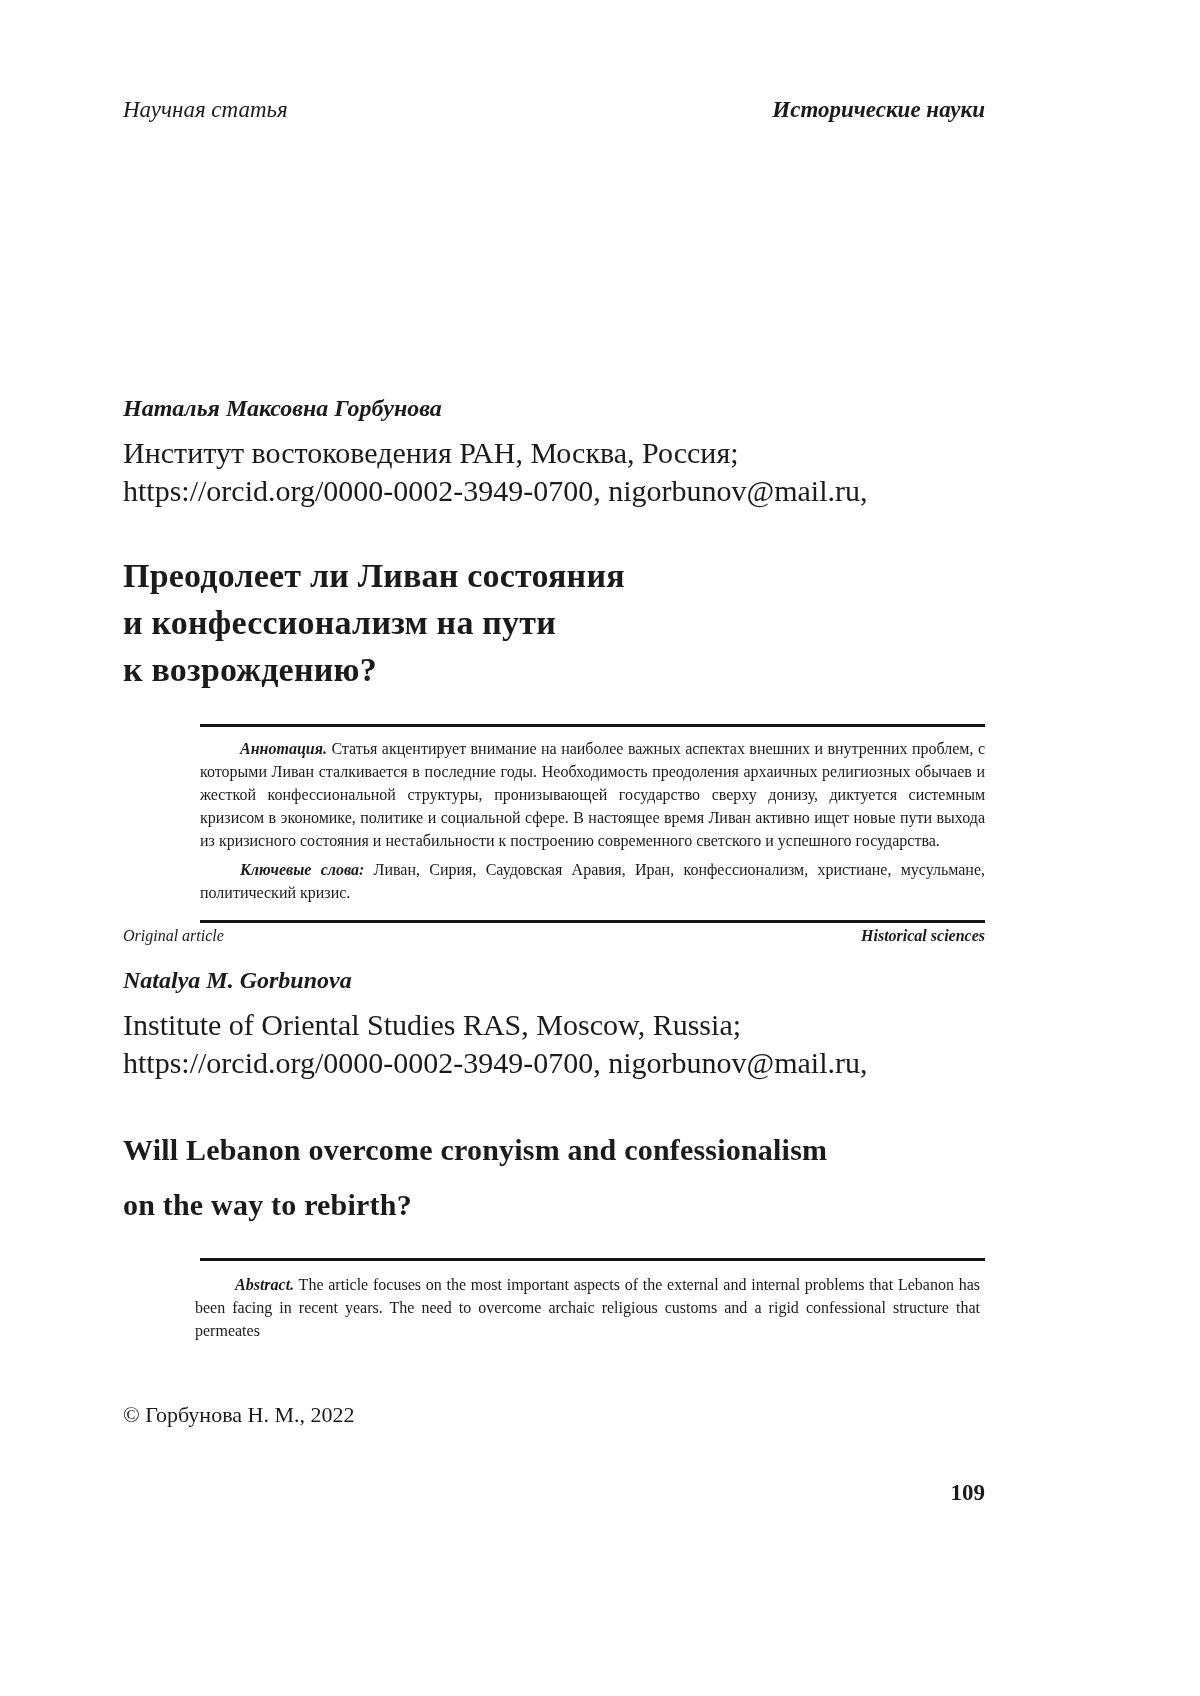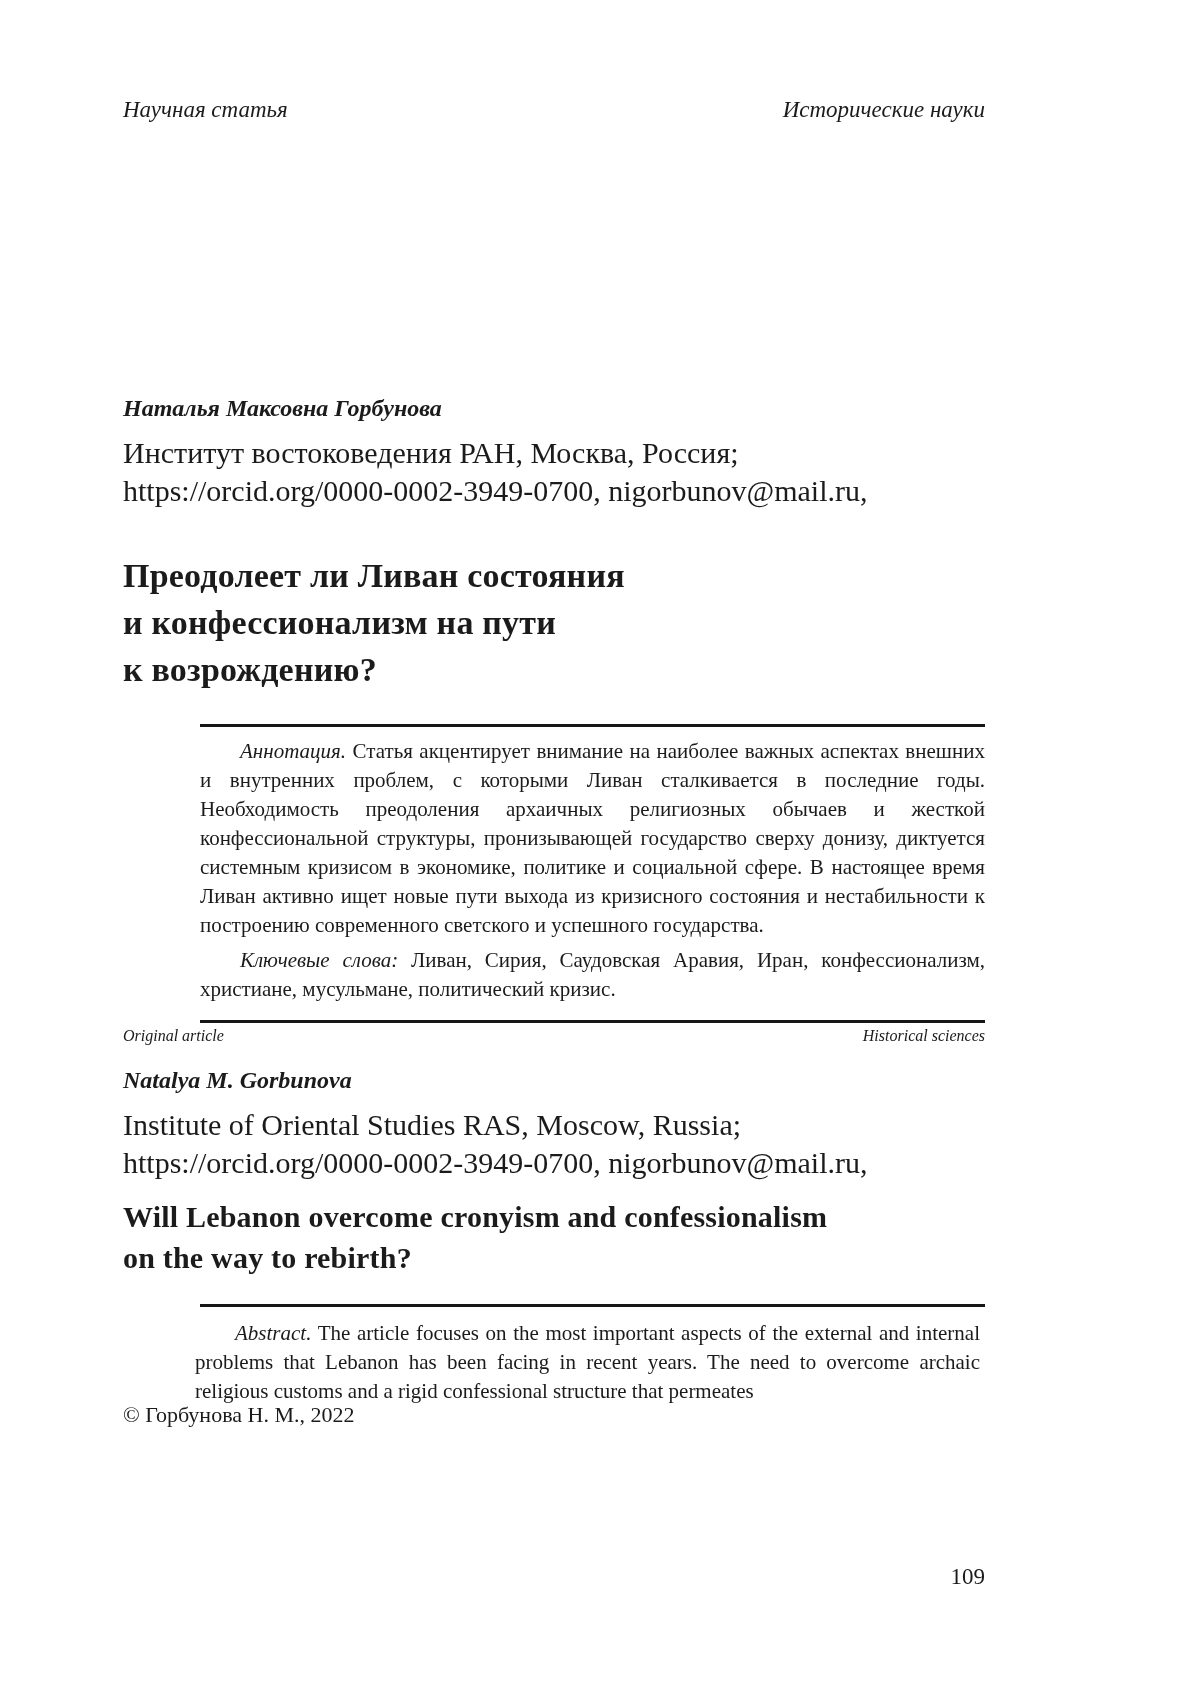--- a/index.html
+++ b/index.html
@@ -20,21 +20,21 @@
   }
   .content { width: 862px; }
 
   .running-head {
     display: flex;
     justify-content: space-between;
     align-items: baseline;
     font-size: 23px;
   }
   .italic { font-style: italic; }
-  .bold-italic { font-style: italic; font-weight: normal; }
+  .bold-italic { font-style: italic; font-weight: bold; }
 
   .author-block { margin-top: 272px; }
   .author-name {
     font-size: 24px;
     font-weight: bold;
     font-style: italic;
     margin-bottom: 12px;
   }
   .affil-line {
     font-size: 30px;
@@ -59,63 +59,64 @@
   .rule-1 { margin-top: 31px; }
   .rule-2 { margin-top: 16px; }
   .rule-3 { margin-top: 26px; }
 
   .abstract-block {
     margin-left: 77px;
     width: 785px;
     margin-top: 10px;
   }
   .abstract-para {
-    font-size: 21px;
-    line-height: 29px;
+    font-size: 16px;
+    line-height: 23px;
     text-align: justify;
     text-indent: 40px;
   }
   .abstract-para + .abstract-para { margin-top: 6px; }
 
   .second-head {
     margin-top: 4px;
     display: flex;
     justify-content: space-between;
     align-items: flex-start;
     font-size: 16px;
   }
 
   .author-block-en { margin-top: 22px; }
 
   .title-en {
-    margin-top: 14px;
+    margin-top: 40px;
     font-size: 30px;
     font-weight: bold;
-    line-height: 41px;
+    line-height: 55px;
     white-space: pre-line;
     letter-spacing: 0.2px;
   }
 
   .abstract-block-en {
     margin-left: 72px;
     width: 785px;
     margin-top: 12px;
   }
 
   .copyright {
     position: absolute;
     left: 123px;
     top: 1402px;
     font-size: 22px;
   }
   .page-number {
     position: absolute;
     right: 215px;
-    top: 1564px;
+    top: 1480px;
     font-size: 23px;
+    font-weight: bold;
   }
 </style>
 </head>
 <body>
 
 <div class="page">
   <div class="content">
 
     <div class="running-head">
       <span class="italic">Научная статья</span>

